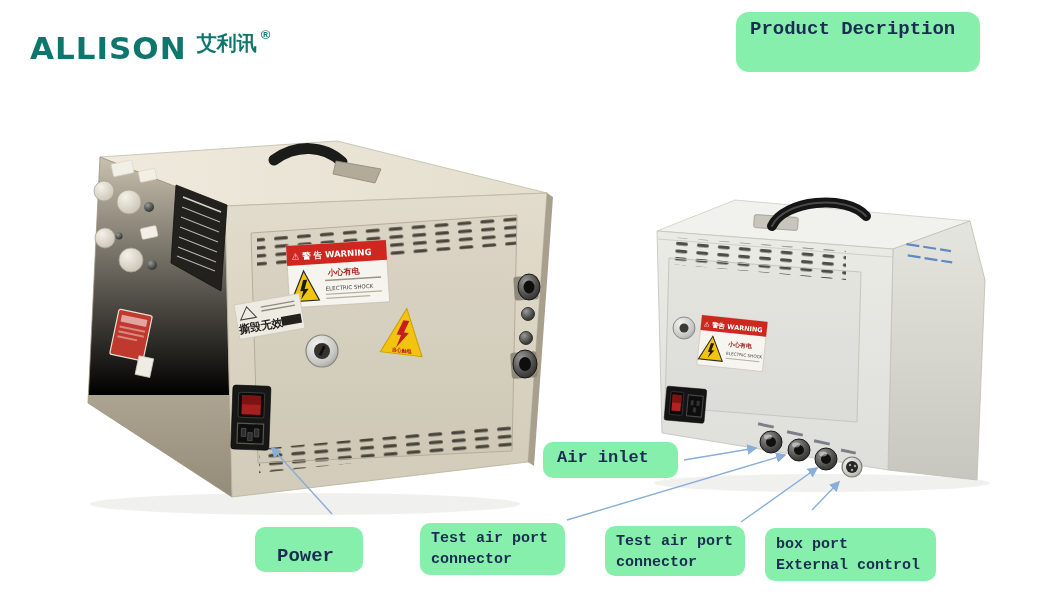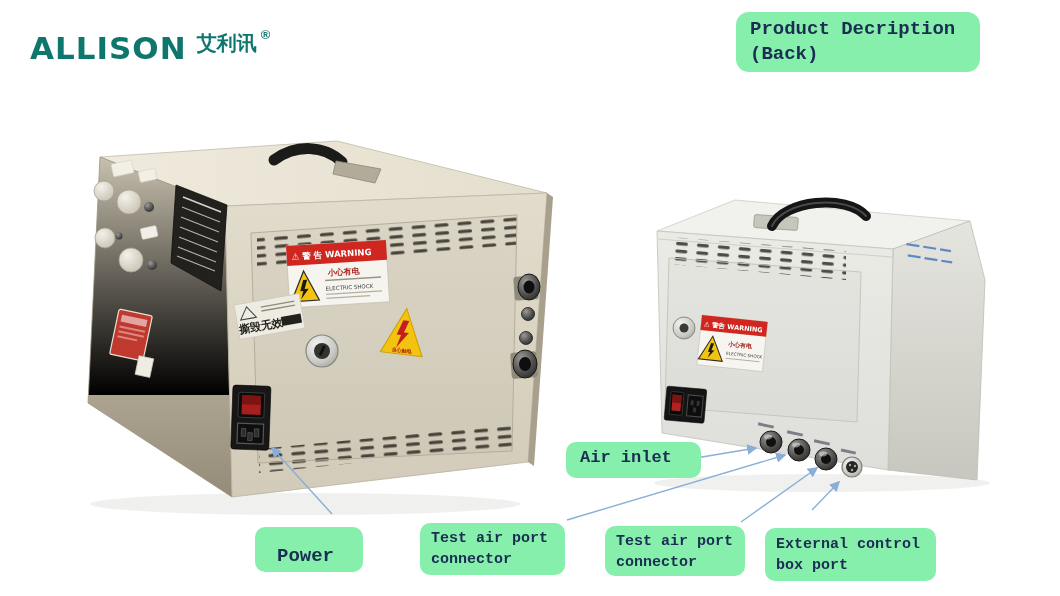--- a/index.html
+++ b/index.html
@@ -8,21 +8,21 @@
   #scene{position:absolute;left:0;top:0;}
   
   .logo{position:absolute;left:30px;top:20px;display:flex;align-items:flex-start;color:#0f766e;margin-top:11px;}
   .logo .brand{font-family:"DejaVu Sans",sans-serif;font-weight:800;font-size:31px;letter-spacing:1px;line-height:1.1;}
   .logo .cjk{font-family:"DejaVu Sans",sans-serif;font-weight:800;font-size:20px;margin-left:10px;line-height:1.2;}
   .logo .reg{font-size:13px;font-weight:bold;margin-left:4px;position:relative;top:-4px;}
   
   .callout{position:absolute;background:#86efac;border-radius:10px;color:#1b2d52;
            font-family:"Liberation Mono",monospace;font-weight:bold;box-sizing:border-box;}
   .co-product{left:736px;top:12px;width:244px;height:60px;font-size:19px;line-height:1.33;padding:5px 0 0 14px;border-radius:13px;}
-  .co-air{left:543px;top:442px;width:135px;height:36px;font-size:17px;padding:6px 0 0 14px;margin-left:23px;}
+  .co-air{left:543px;top:442px;width:135px;height:36px;font-size:17px;padding:6px 0 0 14px;}
   .co-power{left:255px;top:527px;width:108px;height:45px;font-size:19px;padding:18px 0 0 22px;}
   .co-test1{left:420px;top:523px;width:145px;height:52px;font-size:15px;line-height:1.4;padding:5px 0 0 11px;}
   .co-test2{left:605px;top:526px;width:140px;height:50px;font-size:15px;line-height:1.4;padding:5px 0 0 11px;}
   .co-ext{left:765px;top:528px;width:171px;height:53px;font-size:15px;line-height:1.4;padding:6px 0 0 11px;}
 </style>
 </head>
 <body>
 <div id="stage">
 
 <svg id="scene" width="1060" height="596" viewBox="0 0 1060 596">
@@ -275,34 +275,33 @@
 </svg>
 
   <div class="logo">
     <span class="brand">ALLISON</span>
     <span class="cjk">艾利讯</span>
     <span class="reg">®</span>
   </div>
 
   <div class="callout co-product">
     <div>Product Decription</div>
-    <div>(Back)</div>
   </div>
   <div class="callout co-air">
     <div>Air inlet</div>
   </div>
   <div class="callout co-power">
     <div>Power</div>
   </div>
   <div class="callout co-test1">
     <div>Test air port</div>
     <div>connector</div>
   </div>
   <div class="callout co-test2">
     <div>Test air port</div>
     <div>connector</div>
   </div>
   <div class="callout co-ext">
+    <div>box port</div>
     <div>External control</div>
-    <div>box port</div>
   </div>
 
 </div>
 
 </body></html>

